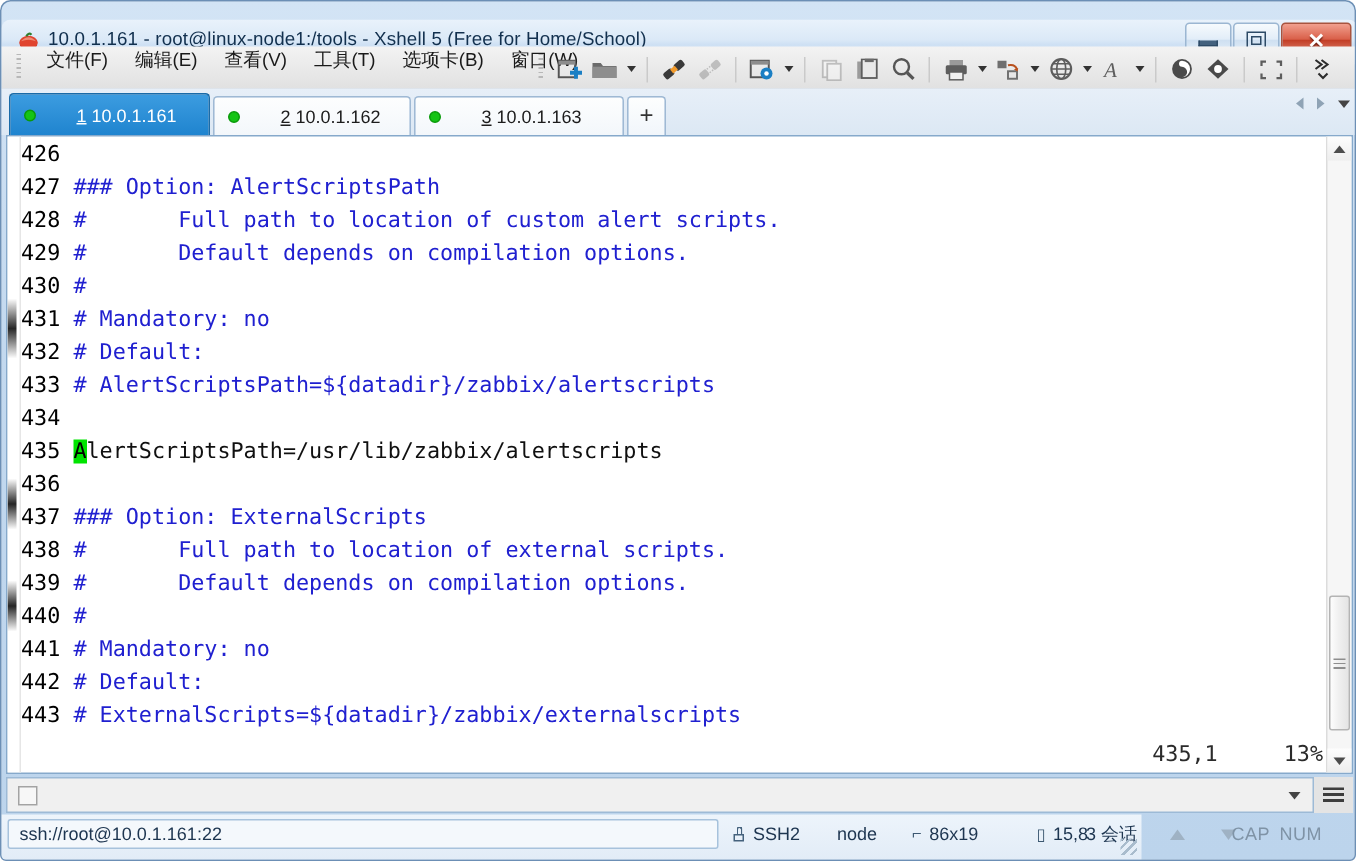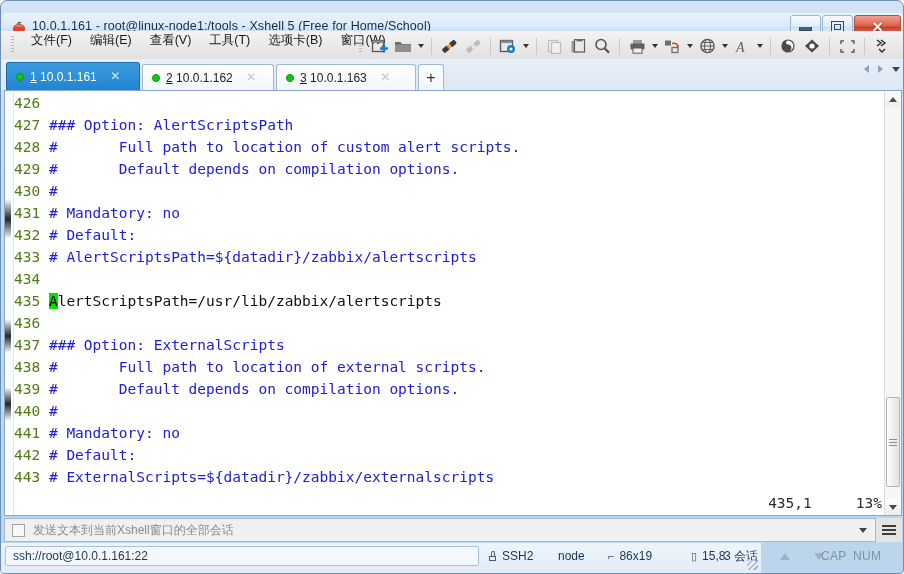--- a/index.html
+++ b/index.html
@@ -180,20 +180,21 @@
     box-sizing: border-box;
     border: 1px solid #9fb9d4;
     border-bottom: none;
     border-radius: 3px 3px 0 0;
     background: linear-gradient(to bottom, #fdfefe 0%, #f3f7fb 100%);
     padding: 0 4px 0 9px;
     margin-right: 2px;
     font-size: 12px;
     color: #1c1c1c;
     white-space: nowrap;
+    gap: 21px;
   }
   .tab.active {
     background: linear-gradient(to bottom, #3c9ce0 0%, #1f84cf 100%);
     border: 1px solid #1a6ba8;
     border-bottom: none;
     color: #ffffff;
     height: 28px;
   }
   .tab .dot {
     width: 8px; height: 8px;
@@ -270,21 +271,21 @@
     top: 0;
     bottom: 0;
     overflow: hidden;
     font-family: "DejaVu Sans Mono", monospace;
     font-size: 14.5px;
     line-height: 22px;
     padding-top: 1px;
     white-space: pre;
   }
   .tline { height: 22px; }
-  .lno { color: #4d7c0f; }
+  .lno { color: #000000; }
   .cmt { color: #2020d0; }
   .plain { color: #101010; }
   .cursor {
     background: #00e400;
     color: #000000;
   }
   .term-status {
     position: absolute;
     right: 19px;
     bottom: 4px;
@@ -696,21 +697,20 @@
         </div>
       <div class="vs-btn down">
           <span class="vs-dn-g"></span>
         </div>
     </div>
   </div>
 
   <div class="sendbar">
     <div class="send-input">
       <span class="send-chk"></span>
-      <span class="send-ph">发送文本到当前Xshell窗口的全部会话</span>
       <span class="send-drop tri-d"></span>
     </div>
     <div class="send-menu">
         <i></i>
       </div>
   </div>
 
   <div class="statusbar">
     <div class="sb-cell sb-url">ssh://root@10.0.1.161:22</div>
 

